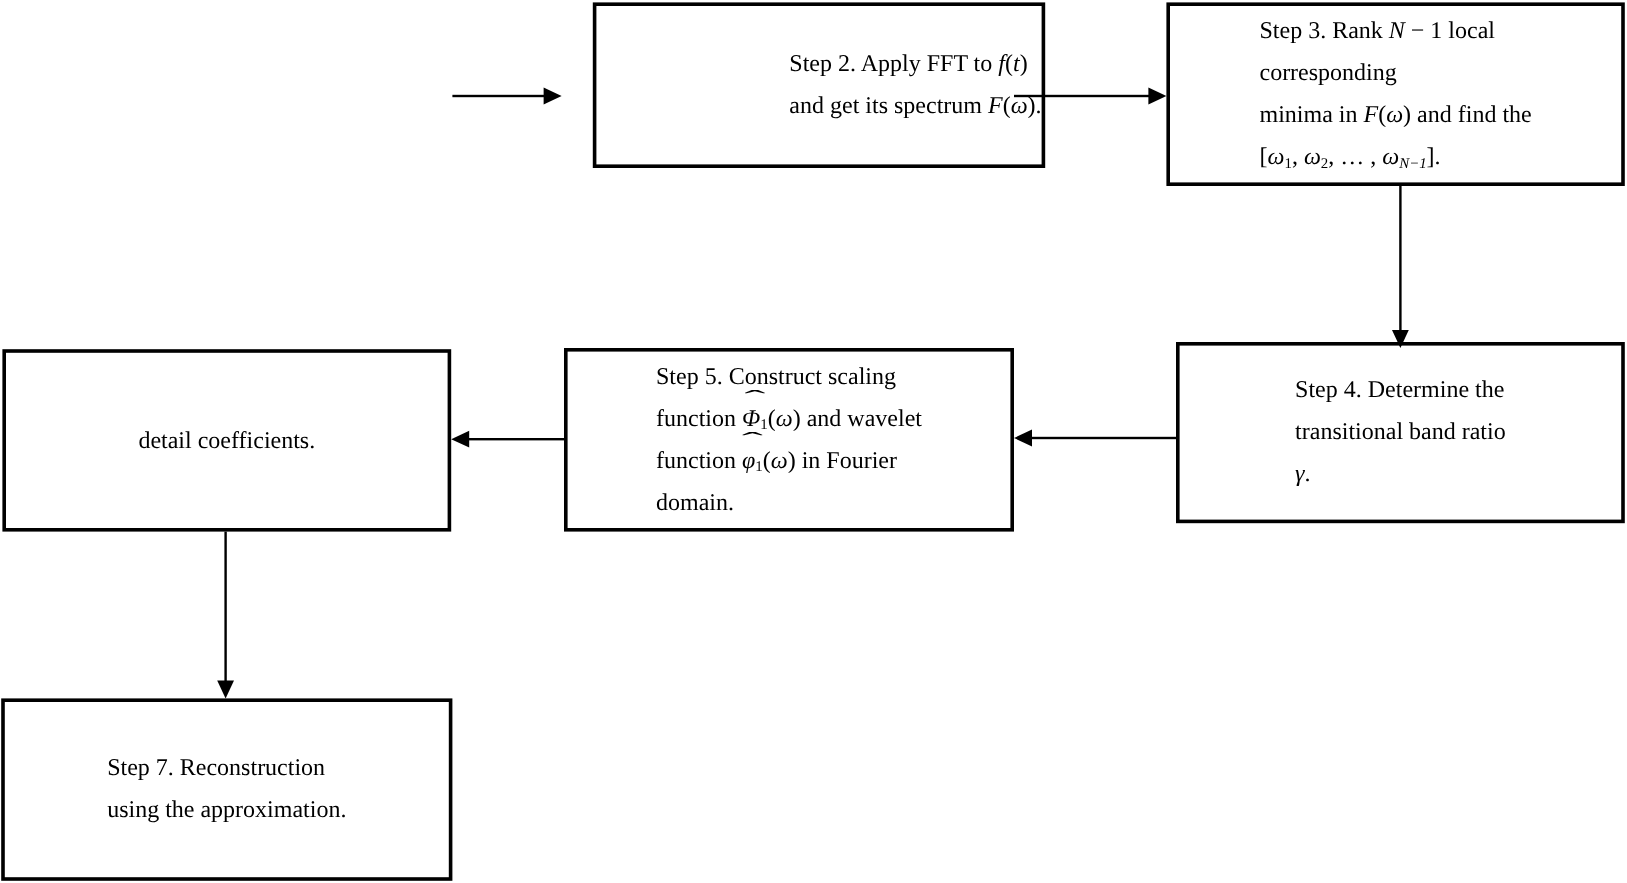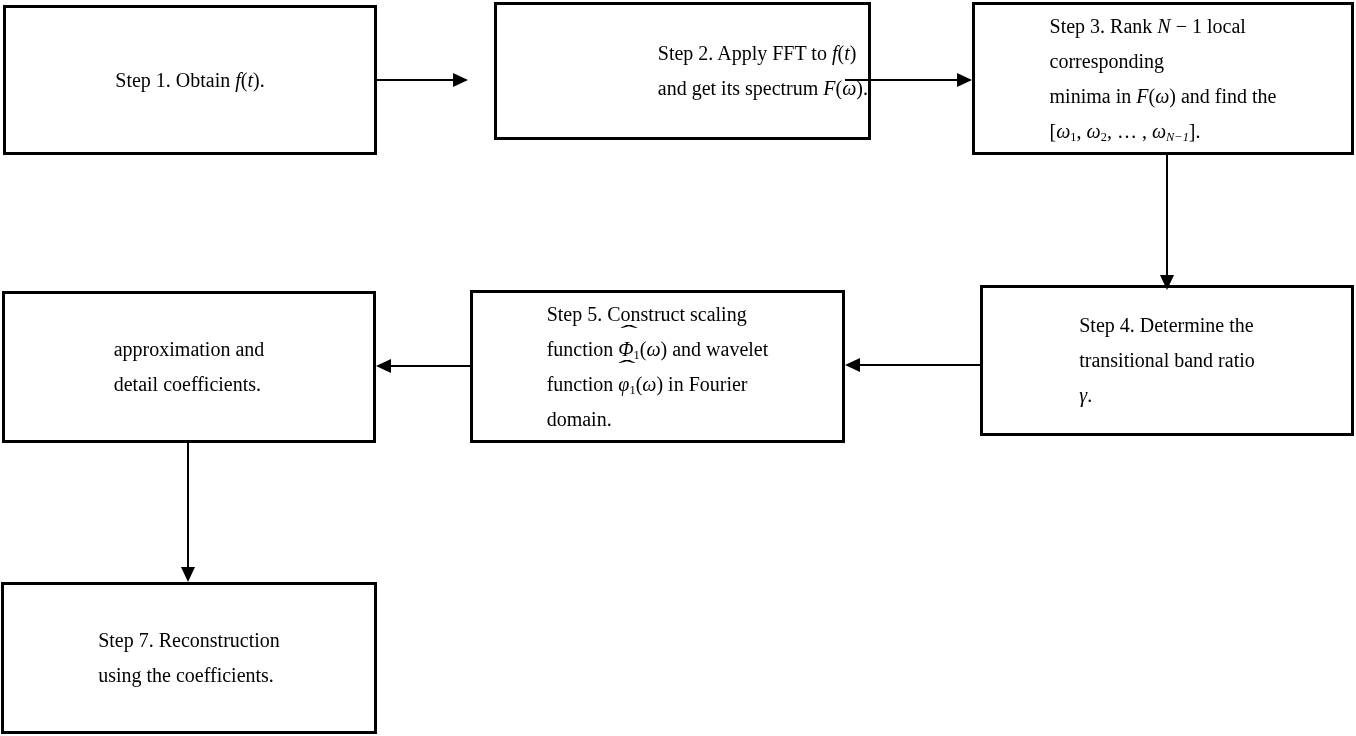--- a/index.html
+++ b/index.html
@@ -42,25 +42,20 @@
   .aline{position:absolute;background:var(--stroke,#000);}
   .ahead{position:absolute;width:0;height:0;}
   .ahead.right{border-top:7px solid transparent;border-bottom:7px solid transparent;border-left:15px solid var(--stroke,#000);}
   .ahead.left{border-top:7px solid transparent;border-bottom:7px solid transparent;border-right:15px solid var(--stroke,#000);}
   .ahead.down{border-left:7px solid transparent;border-right:7px solid transparent;border-top:15px solid var(--stroke,#000);}
 </style>
 </head>
 <body>
 
 <div id="canvas" style="width: 1356px; height: 736px; background: rgb(255, 255, 255); --stroke: #000000; color: rgb(0, 0, 0);">
-  <div class="box" style="left: 3px; top: 5px; width: 374px; height: 150px;">
-    <div class="box-text">
-        <div class="tline"><span>Step 1. Obtain </span><span class="it">f</span><span>(</span><span class="it">t</span><span>).</span></div>
-      </div>
-  </div>
   <div class="box" style="left: 494px; top: 2px; width: 377px; height: 138px; justify-content: flex-end;">
     <div class="box-text">
         <div class="tline"><span>Step 2. Apply FFT to </span><span class="it">f</span><span>(</span><span class="it">t</span><span>)</span></div>
         <div class="tline"><span>and get its spectrum </span><span class="it">F</span><span>(</span><span class="it">ω</span><span>).</span></div>
       </div>
   </div>
   <div class="box" style="left: 972px; top: 2px; width: 382px; height: 153px;">
     <div class="box-text">
         <div class="tline"><span>Step 3. Rank </span><span class="it">N</span><span> − 1 local</span></div>
         <div class="tline"><span>corresponding</span></div>
@@ -78,28 +73,27 @@
   <div class="box" style="left: 470px; top: 290px; width: 375px; height: 153px;">
     <div class="box-text">
         <div class="tline"><span>Step 5. Construct scaling</span></div>
         <div class="tline"><span>function </span><span class="hat"><span class="it">Φ</span><sub>1</sub></span><span>(</span><span class="it">ω</span><span>) and wavelet</span></div>
         <div class="tline"><span>function </span><span class="hat"><span class="it">φ</span><sub>1</sub></span><span>(</span><span class="it">ω</span><span>) in Fourier</span></div>
         <div class="tline"><span>domain.</span></div>
       </div>
   </div>
   <div class="box" style="left: 2px; top: 291px; width: 374px; height: 152px;">
     <div class="box-text">
-        <div class="tline"><span>approximation and</span></div>
         <div class="tline"><span>detail coefficients.</span></div>
       </div>
   </div>
   <div class="box" style="left: 1px; top: 582px; width: 376px; height: 152px;">
     <div class="box-text">
         <div class="tline"><span>Step 7. Reconstruction</span></div>
-        <div class="tline"><span>using the coefficients.</span></div>
+        <div class="tline"><span>using the approximation.</span></div>
       </div>
   </div>
 
   <div class="arrow">
       <div class="aline" style="left: 377px; top: 79px; width: 79px; height: 2px;"></div>
       <div class="ahead right" style="left: 453px; top: 73px;"></div>
     </div>
   <div class="arrow">
       <div class="aline" style="left: 845px; top: 79px; width: 115px; height: 2px;"></div>
       <div class="ahead right" style="left: 957px; top: 73px;"></div>

